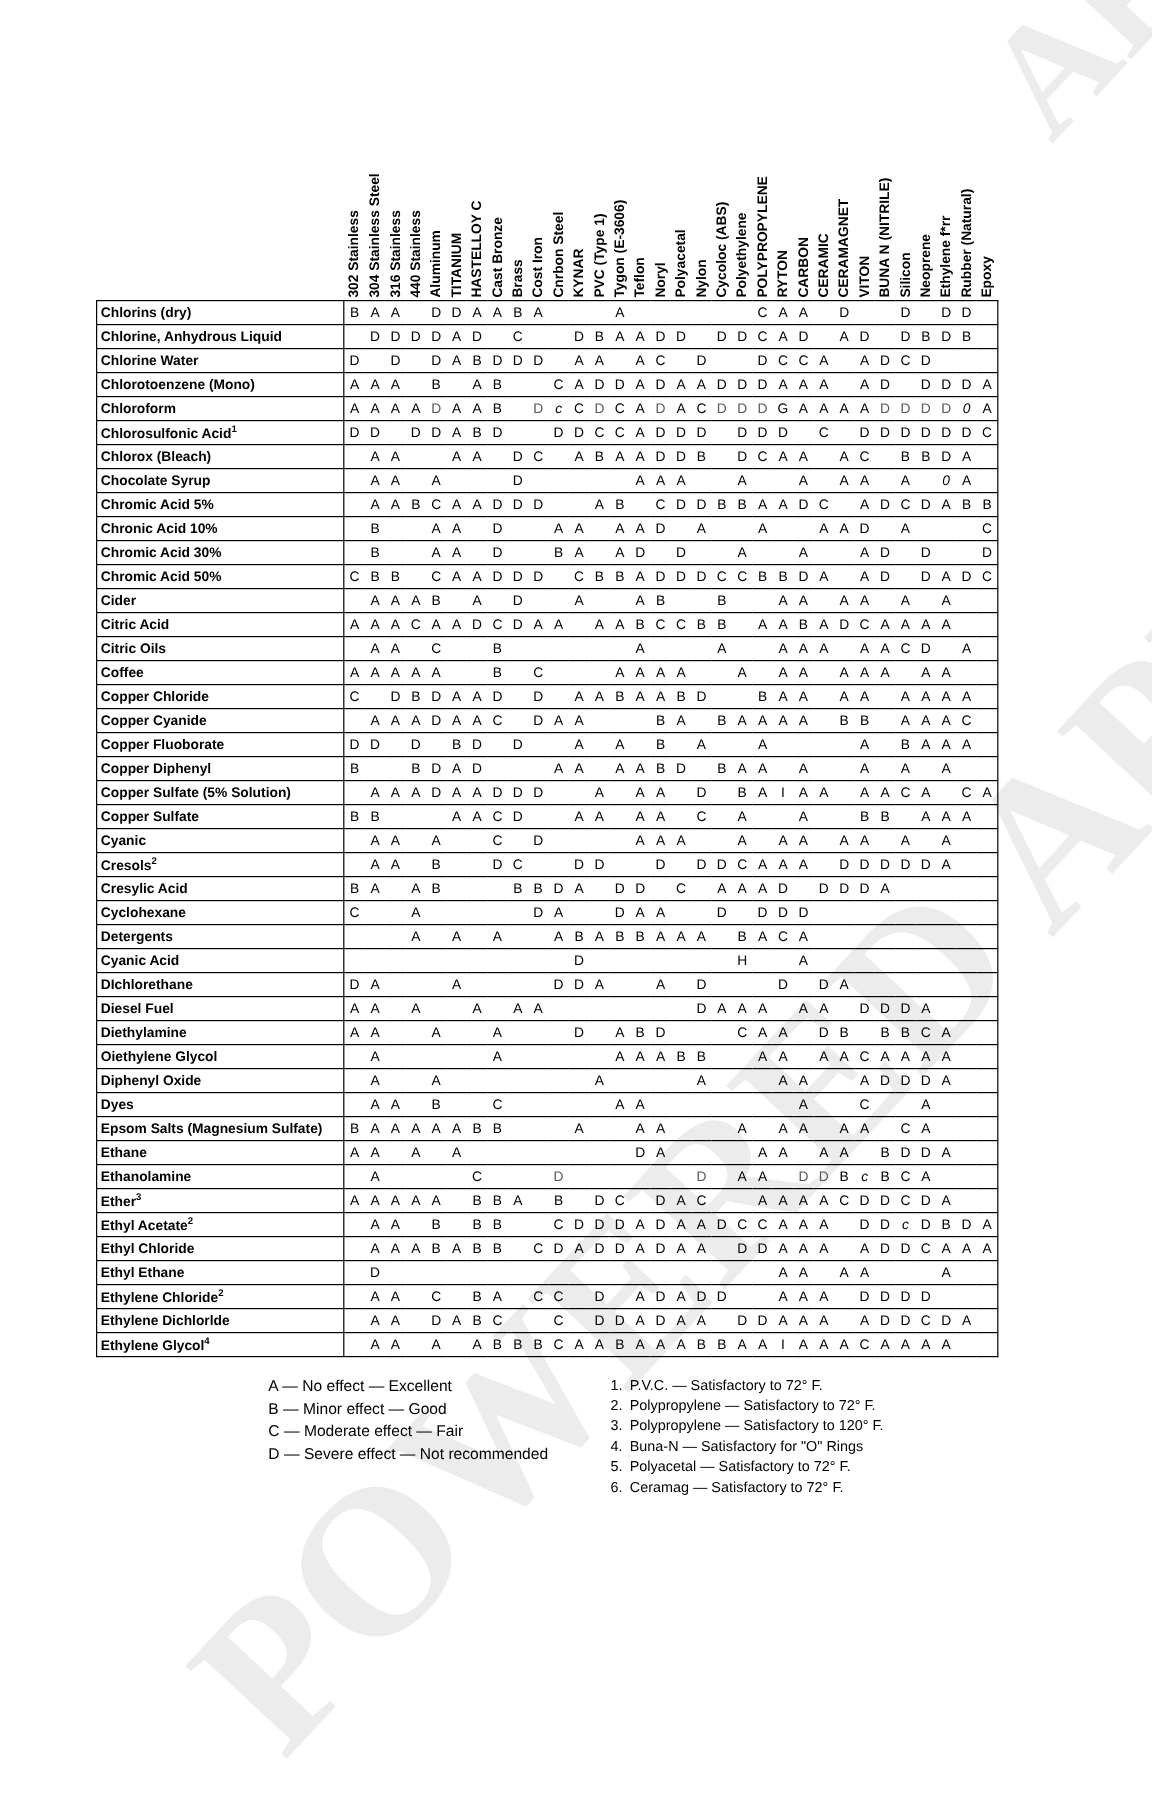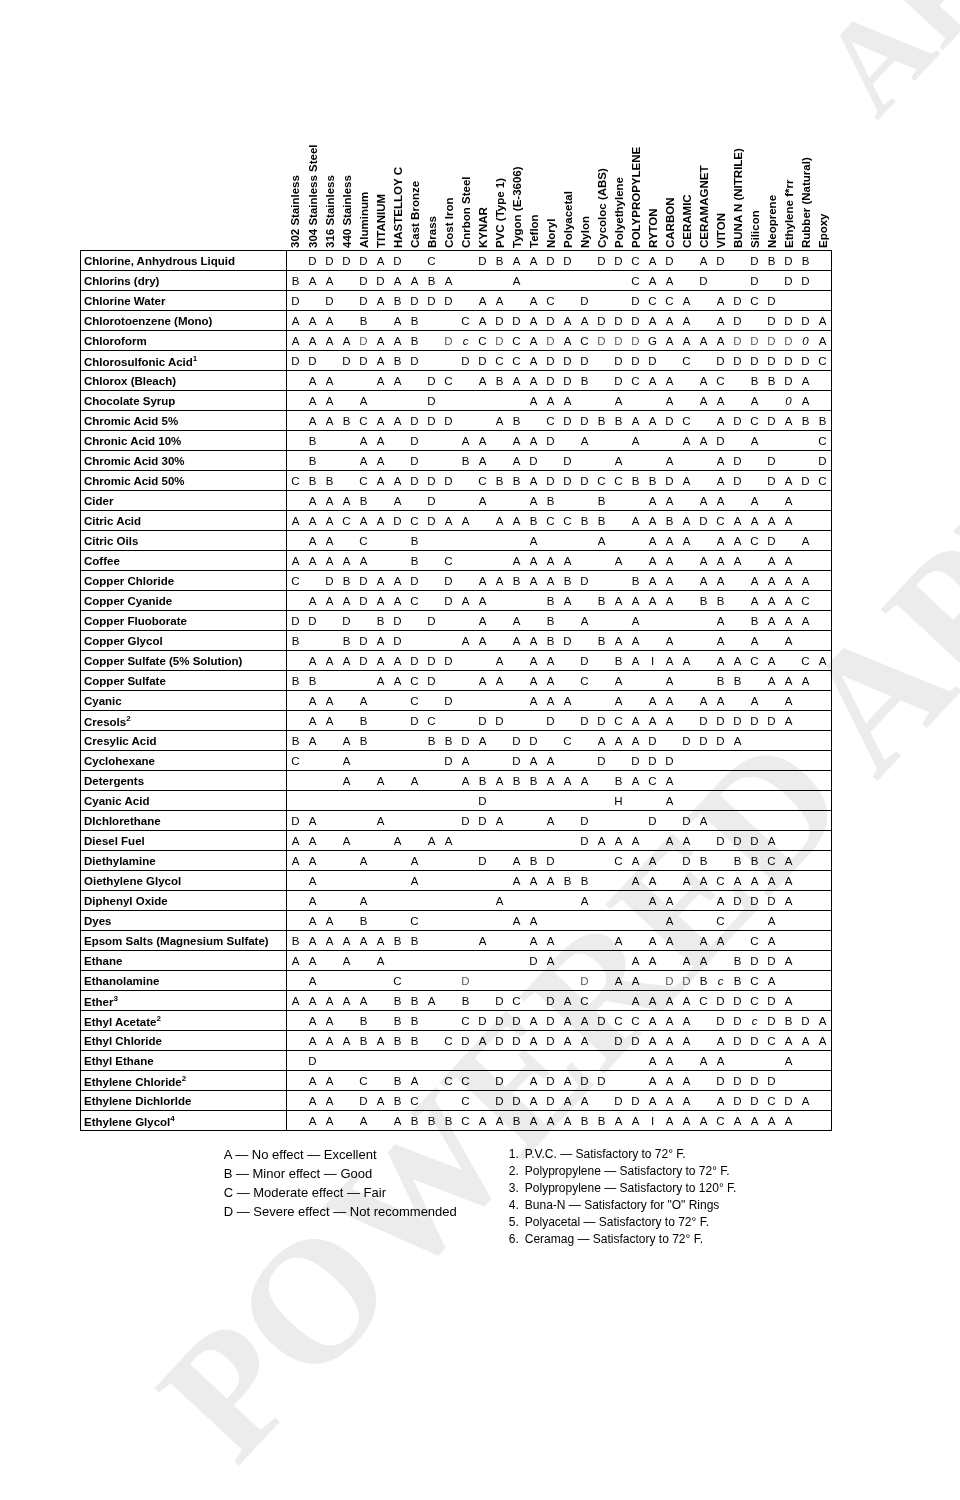--- a/index.html
+++ b/index.html
@@ -326,55 +326,20 @@
           </th>
           <th>
             <div class="rot-wrap">
               <div class="rot">Epoxy</div>
             </div>
           </th>
         </tr>
     </thead>
     <tbody>
         <tr>
-          <td class="chem">Chlorine, Anhydrous Liquid</td>
-          <td class="cell firstcell"></td>
-          <td class="cell">D</td>
-          <td class="cell">D</td>
-          <td class="cell">D</td>
-          <td class="cell">D</td>
-          <td class="cell">A</td>
-          <td class="cell">D</td>
-          <td class="cell"></td>
-          <td class="cell">C</td>
-          <td class="cell"></td>
-          <td class="cell"></td>
-          <td class="cell">D</td>
-          <td class="cell">B</td>
-          <td class="cell">A</td>
-          <td class="cell">A</td>
-          <td class="cell">D</td>
-          <td class="cell">D</td>
-          <td class="cell"></td>
-          <td class="cell">D</td>
-          <td class="cell">D</td>
-          <td class="cell">C</td>
-          <td class="cell">A</td>
-          <td class="cell">D</td>
-          <td class="cell"></td>
-          <td class="cell">A</td>
-          <td class="cell">D</td>
-          <td class="cell"></td>
-          <td class="cell">D</td>
-          <td class="cell">B</td>
-          <td class="cell">D</td>
-          <td class="cell">B</td>
-          <td class="cell"></td>
-        </tr>
-        <tr>
           <td class="chem">Chlorins (dry)</td>
           <td class="cell firstcell">B</td>
           <td class="cell">A</td>
           <td class="cell">A</td>
           <td class="cell"></td>
           <td class="cell">D</td>
           <td class="cell">D</td>
           <td class="cell">A</td>
           <td class="cell">A</td>
           <td class="cell">B</td>
@@ -393,20 +358,55 @@
           <td class="cell">A</td>
           <td class="cell">A</td>
           <td class="cell"></td>
           <td class="cell">D</td>
           <td class="cell"></td>
           <td class="cell"></td>
           <td class="cell">D</td>
           <td class="cell"></td>
           <td class="cell">D</td>
           <td class="cell">D</td>
+          <td class="cell"></td>
+        </tr>
+        <tr>
+          <td class="chem">Chlorine, Anhydrous Liquid</td>
+          <td class="cell firstcell"></td>
+          <td class="cell">D</td>
+          <td class="cell">D</td>
+          <td class="cell">D</td>
+          <td class="cell">D</td>
+          <td class="cell">A</td>
+          <td class="cell">D</td>
+          <td class="cell"></td>
+          <td class="cell">C</td>
+          <td class="cell"></td>
+          <td class="cell"></td>
+          <td class="cell">D</td>
+          <td class="cell">B</td>
+          <td class="cell">A</td>
+          <td class="cell">A</td>
+          <td class="cell">D</td>
+          <td class="cell">D</td>
+          <td class="cell"></td>
+          <td class="cell">D</td>
+          <td class="cell">D</td>
+          <td class="cell">C</td>
+          <td class="cell">A</td>
+          <td class="cell">D</td>
+          <td class="cell"></td>
+          <td class="cell">A</td>
+          <td class="cell">D</td>
+          <td class="cell"></td>
+          <td class="cell">D</td>
+          <td class="cell">B</td>
+          <td class="cell">D</td>
+          <td class="cell">B</td>
           <td class="cell"></td>
         </tr>
         <tr>
           <td class="chem">Chlorine Water</td>
           <td class="cell firstcell">D</td>
           <td class="cell"></td>
           <td class="cell">D</td>
           <td class="cell"></td>
           <td class="cell">D</td>
           <td class="cell">A</td>
@@ -991,21 +991,21 @@
           <td class="cell"></td>
           <td class="cell">A</td>
           <td class="cell"></td>
           <td class="cell">B</td>
           <td class="cell">A</td>
           <td class="cell">A</td>
           <td class="cell">A</td>
           <td class="cell"></td>
         </tr>
         <tr>
-          <td class="chem">Copper Glycol</td>
+          <td class="chem">Copper Diphenyl</td>
           <td class="cell firstcell">B</td>
           <td class="cell"></td>
           <td class="cell"></td>
           <td class="cell">B</td>
           <td class="cell">D</td>
           <td class="cell">A</td>
           <td class="cell">D</td>
           <td class="cell"></td>
           <td class="cell"></td>
           <td class="cell"></td>

